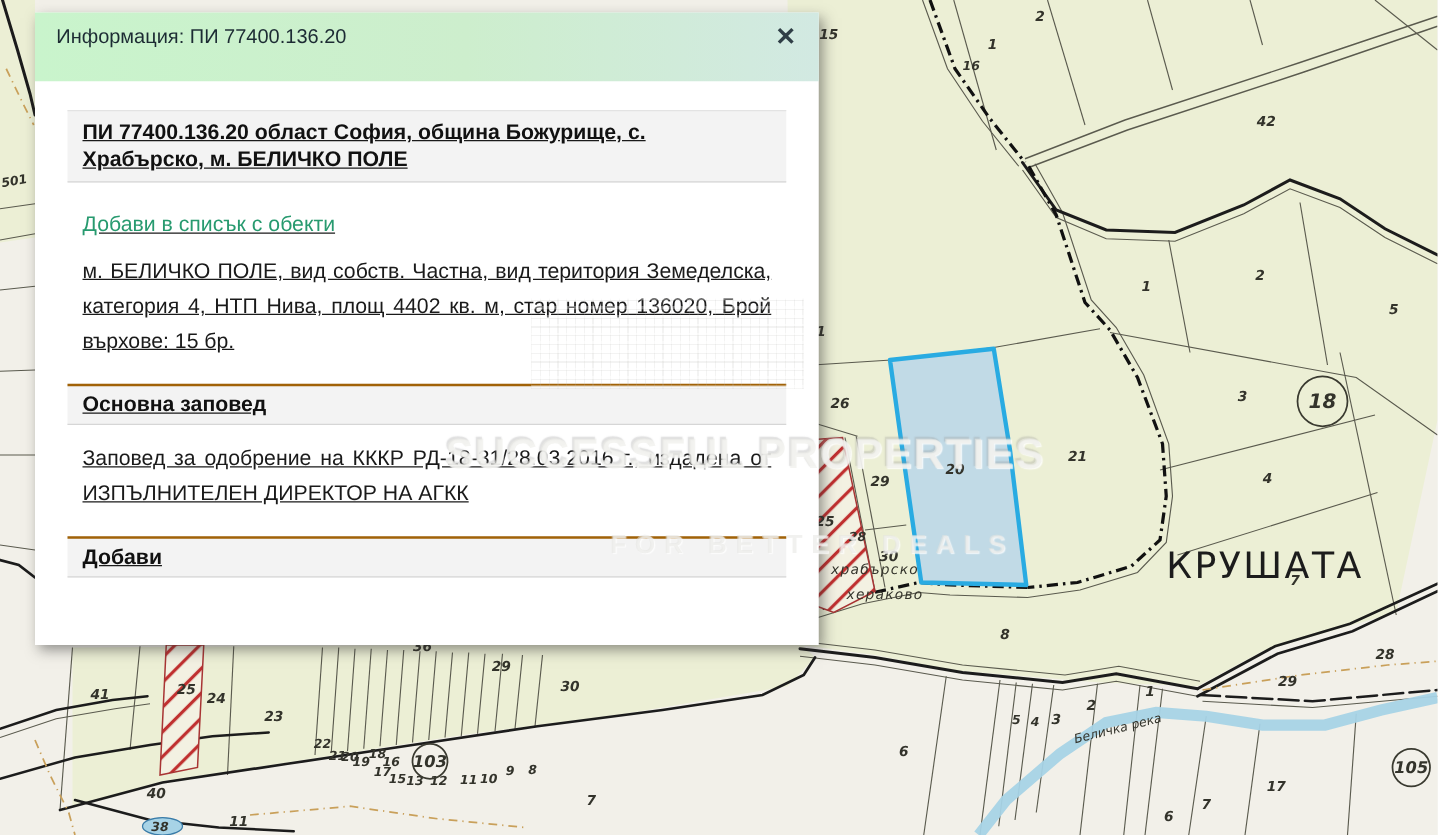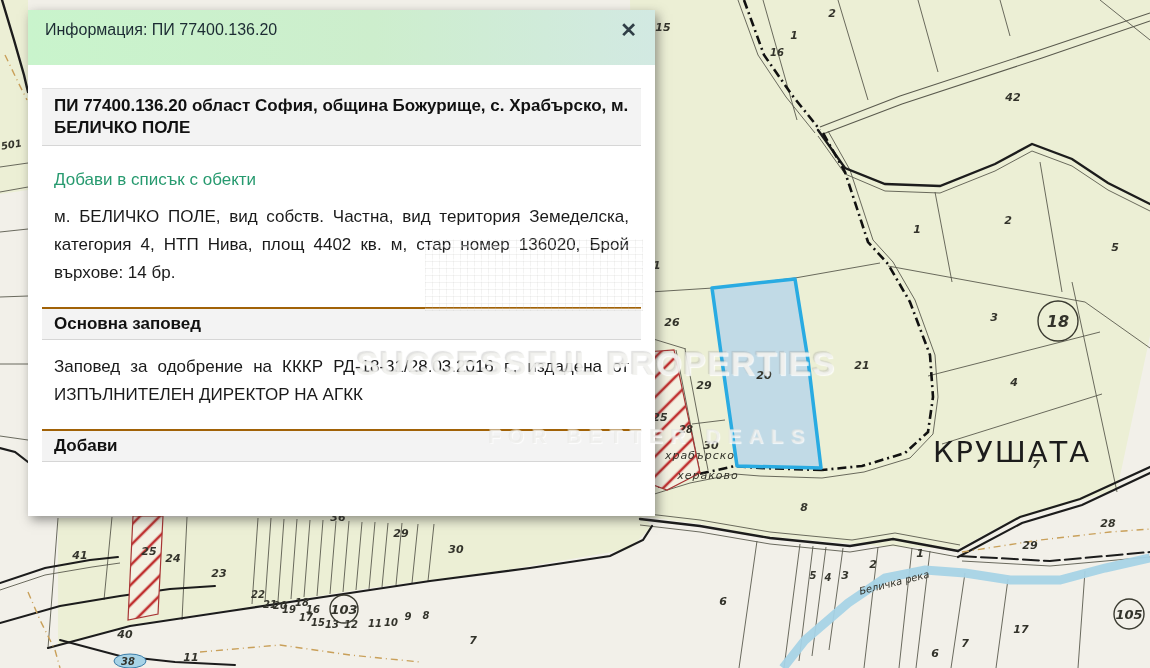--- a/index.html
+++ b/index.html
@@ -13,21 +13,21 @@
   #labels text.roadlbl{font-weight:normal;letter-spacing:1px;}
   #labels text.riverlbl{font-weight:normal;}
   
   .popup{position:absolute;left:28px;top:10px;width:627px;height:506px;background:#fff;
          box-shadow:3px 4px 10px rgba(50,50,50,.5);z-index:10;}
   .popup-header{height:55px;display:flex;align-items:center;justify-content:space-between;
                 padding:0 18px 16px 17px;box-sizing:border-box;
                 background:linear-gradient(90deg,#c9f4cc 0%,#cdeecd 55%,#d2e9e2 100%);}
   .popup-title{font-size:16px;color:#1c2b33;}
   .popup-close{font-size:20px;font-weight:bold;color:#2f3e46;cursor:pointer;line-height:1;}
-  .popup-body{padding:0 14px;box-sizing:border-box;color:#1a1a1a;}
+  .popup-body{padding:0 26px;box-sizing:border-box;color:#1a1a1a;text-decoration:underline;}
   .title-strip{margin-top:23px;padding:6px 12px;background:#f3f3f3;
                border-top:1px solid #e3e3e3;border-bottom:1px solid #d6d6d6;
                font-size:17px;font-weight:bold;line-height:1.3;color:#111;}
   .add-link{display:block;margin:24px 12px 0;font-size:17px;color:#279a6f;
             text-decoration:none;cursor:pointer;}
   .body-text{margin:13px 0 0;padding:0 12px;font-size:17px;line-height:28px;
              text-align:justify;}
   .sec-head{margin-top:20px;padding:5px 12px;background:#f3f3f3;
             border-top:2px solid #a16207;border-bottom:1px solid #d6d6d6;
             font-size:17px;font-weight:bold;color:#111;}
@@ -239,21 +239,21 @@
   </svg>
 
   <div class="popup">
     <div class="popup-header">
       <span class="popup-title">Информация: ПИ 77400.136.20</span>
       <span class="popup-close">✕</span>
     </div>
     <div class="popup-body">
       <div class="title-strip">ПИ 77400.136.20 област София, община Божурище, с. Храбърско, м. БЕЛИЧКО ПОЛЕ</div>
       <a class="add-link">Добави в списък с обекти</a>
-      <p class="body-text">м. БЕЛИЧКО ПОЛЕ, вид собств. Частна, вид територия Земеделска, категория 4, НТП Нива, площ 4402 кв. м, стар номер 136020, Брой върхове: 14 бр.</p>
+      <p class="body-text">м. БЕЛИЧКО ПОЛЕ, вид собств. Частна, вид територия Земеделска, категория 4, НТП Нива, площ 4402 кв. м, стар номер 136020, Брой върхове: 15 бр.</p>
       <div class="sec-head">Основна заповед</div>
       <p class="body-text">Заповед за одобрение на КККР РД-18-31/28.03.2016 г., издадена от ИЗПЪЛНИТЕЛЕН ДИРЕКТОР НА АГКК</p>
       <div class="sec-head">Добави</div>
     </div>
   </div>
 
   <div class="wm1">SUCCESSFUL PROPERTIES</div>
   <div class="wm2">FOR BETTER DEALS</div>
   <div class="mosaic"></div>
 </div>

